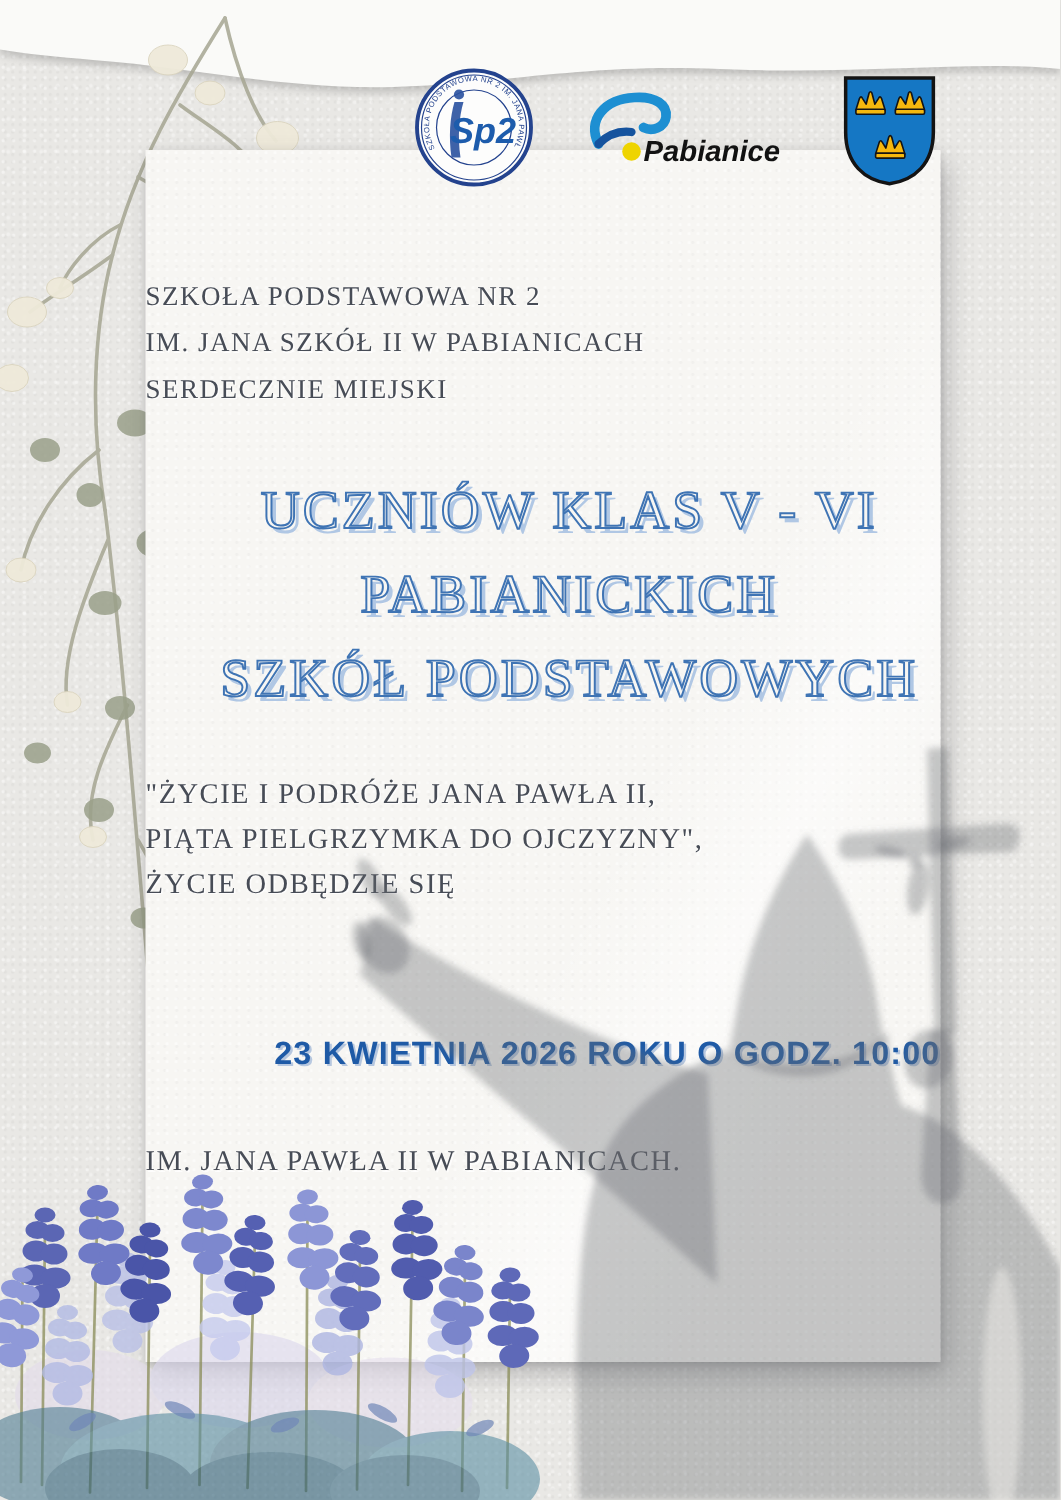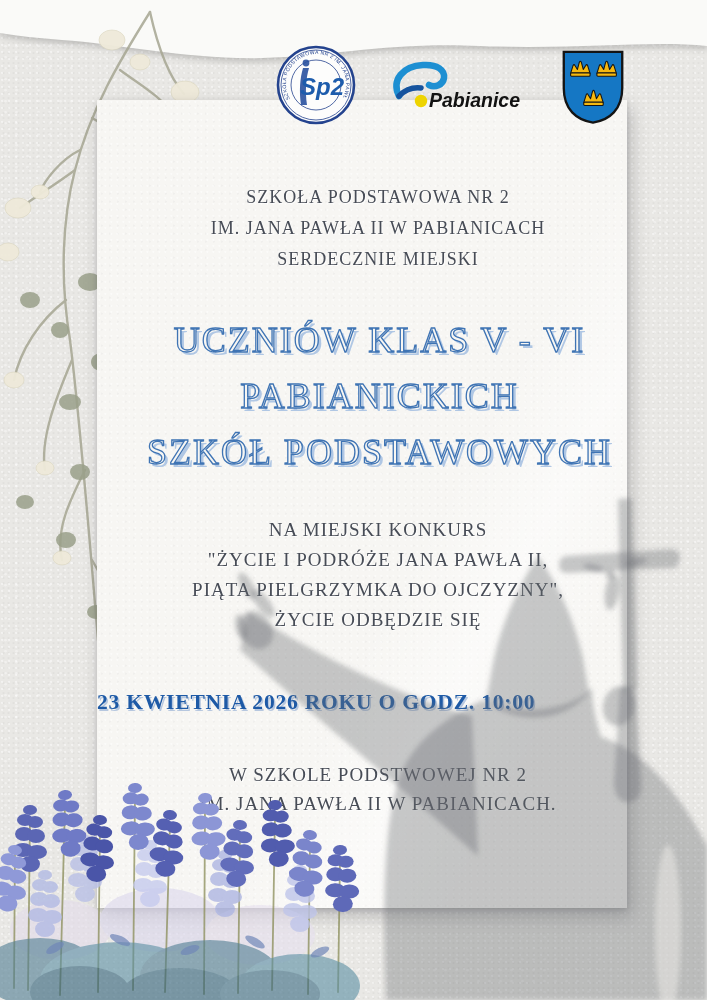--- a/index.html
+++ b/index.html
@@ -19,41 +19,40 @@
     position:absolute;left:97px;top:100px;width:530px;height:808px;z-index:2;
     background-color:#f7f6f3;
     background-image:
       linear-gradient(118deg, rgba(255,255,255,0) 58%, rgba(255,255,255,.5) 70%, rgba(255,255,255,0) 82%),
       radial-gradient(circle at 40% 30%, rgba(255,255,255,.5) 0 .8px, transparent 1.3px),
       radial-gradient(circle at 60% 70%, rgba(120,120,120,.05) 0 .8px, transparent 1.3px);
     background-size:100% 100%,6px 6px,8px 8px;
     box-shadow:4px 8px 16px rgba(70,70,75,.30), 0 2px 5px rgba(70,70,75,.18);
   }
   .serif-line{
-    text-align:center;color:#474c56;letter-spacing:1px;
+    text-align:left;color:#474c56;letter-spacing:1px;
     text-shadow:1px 1px 0 rgba(255,255,255,.8);
     white-space:nowrap;
-    margin-left:32px;
   }
   .intro{position:absolute;left:0;top:82px;width:100%;font-size:18px;line-height:31px;}
   .details{position:absolute;left:0;top:415px;width:100%;font-size:19px;line-height:30px;}
   .venue{position:absolute;left:0;top:660px;width:100%;font-size:19px;line-height:29px;}
   .title-block{position:absolute;left:0;top:212px;width:100%;}
   .title-line{position:relative;height:56px;line-height:56px;text-align:center;
     font-size:36px;letter-spacing:2px;white-space:nowrap;margin-left:35px;}
   .title-line .t-shadow{
     position:absolute;left:3px;top:3px;width:100%;color:#b0c7e4;}
   .title-line .t-outline{
     position:relative;color:#f7f6f3;-webkit-text-stroke:1.3px #3f74b4;}
   @supports not (-webkit-text-stroke: 1px #000){
     .title-line .t-outline{color:#4377b5;}
   }
   .datetime{
-    position:absolute;left:0;top:590px;width:100%;text-align:left;
-    font-family:Liberation Serif, serif;font-weight:700;
+    position:absolute;left:0;top:590px;width:100%;text-align:right;
+    font-family:Liberation Sans, sans-serif;font-weight:700;
     font-size:21.5px;letter-spacing:.8px;color:#1e5aa6;white-space:nowrap;
     text-shadow:1.5px 1.5px 0 rgba(130,160,205,.55);
   }
   .logos{position:absolute;left:0;top:0;width:100%;height:140px;z-index:4;}
   .school-badge{position:absolute;left:276px;top:45px;}
   .city-logo{position:absolute;left:385px;top:60px;}
   .coat-of-arms{position:absolute;left:560px;top:49px;}
   .pope-shadow{position:absolute;left:0;top:0;z-index:3;pointer-events:none;}
   .lavender{position:absolute;left:0;top:780px;z-index:5;pointer-events:none;}
 </style>
@@ -107,50 +106,48 @@
       <ellipse cx="66" cy="540" rx="10" ry="8"></ellipse>
       <ellipse cx="96" cy="612" rx="9" ry="7"></ellipse>
       <ellipse cx="140" cy="600" rx="8" ry="7"></ellipse>
     </g>
   </svg>
 
   <div class="card">
 
     <div class="intro">
       <div class="serif-line">SZKOŁA PODSTAWOWA NR 2</div>
-      <div class="serif-line">IM. JANA PAWŁA II W PABIANICACH</div>
+      <div class="serif-line">IM. JANA SZKÓŁ II W PABIANICACH</div>
       <div class="serif-line">SERDECZNIE MIEJSKI</div>
     </div>
 
     <div class="title-block">
       <div class="title-line">
         <span class="t-shadow">UCZNIÓW KLAS V - VI</span>
         <span class="t-outline">UCZNIÓW KLAS V - VI</span>
       </div>
       <div class="title-line">
         <span class="t-shadow">PABIANICKICH</span>
         <span class="t-outline">PABIANICKICH</span>
       </div>
       <div class="title-line">
         <span class="t-shadow">SZKÓŁ PODSTAWOWYCH</span>
         <span class="t-outline">SZKÓŁ PODSTAWOWYCH</span>
       </div>
     </div>
 
     <div class="details">
-      <div class="serif-line">NA MIEJSKI KONKURS</div>
       <div class="serif-line">"ŻYCIE I PODRÓŻE JANA PAWŁA II,</div>
       <div class="serif-line">PIĄTA PIELGRZYMKA DO OJCZYZNY",</div>
       <div class="serif-line">ŻYCIE ODBĘDZIE SIĘ</div>
     </div>
 
     <div class="datetime">23 KWIETNIA 2026 ROKU O GODZ. 10:00</div>
 
     <div class="venue">
-      <div class="serif-line">W SZKOLE PODSTWOWEJ NR 2</div>
       <div class="serif-line">IM. JANA PAWŁA II W PABIANICACH.</div>
     </div>
   </div>
 
   <div class="logos">
 
     <svg class="school-badge" width="80" height="80" viewBox="0 0 80 80">
       <circle cx="40" cy="40" r="38" fill="#fdfdfc" stroke="#24438e" stroke-width="2.6"></circle>
       <circle cx="40" cy="40" r="35" fill="none" stroke="#24438e" stroke-width=".8"></circle>
       <circle cx="40" cy="40" r="25" fill="none" stroke="#24438e" stroke-width=".8"></circle>

